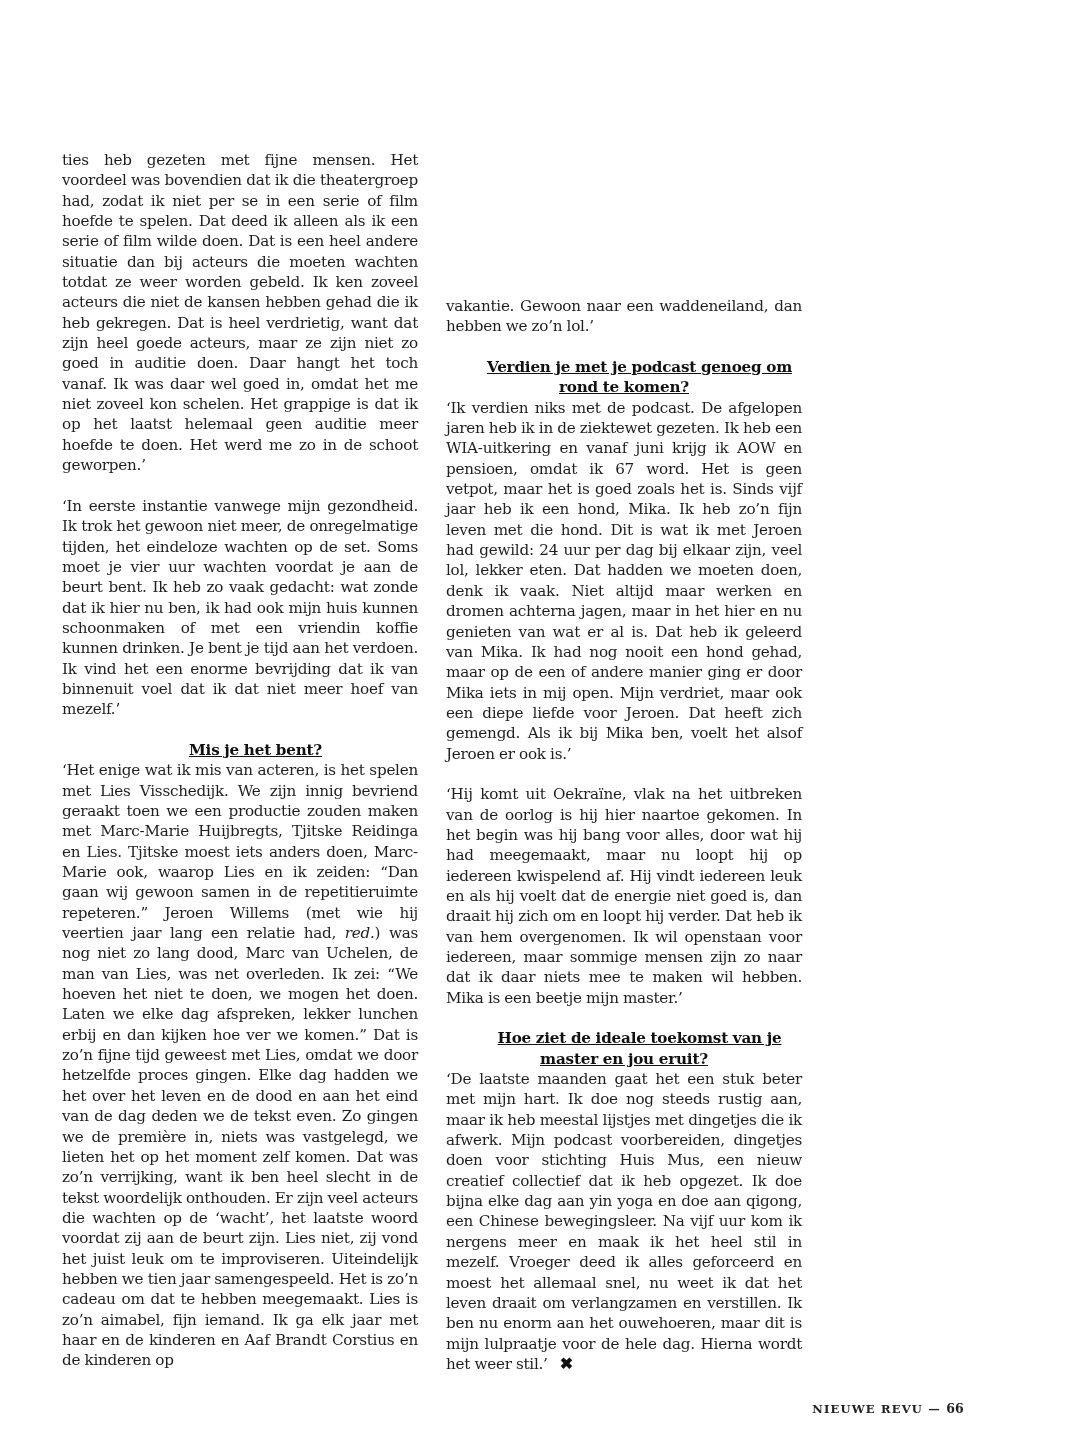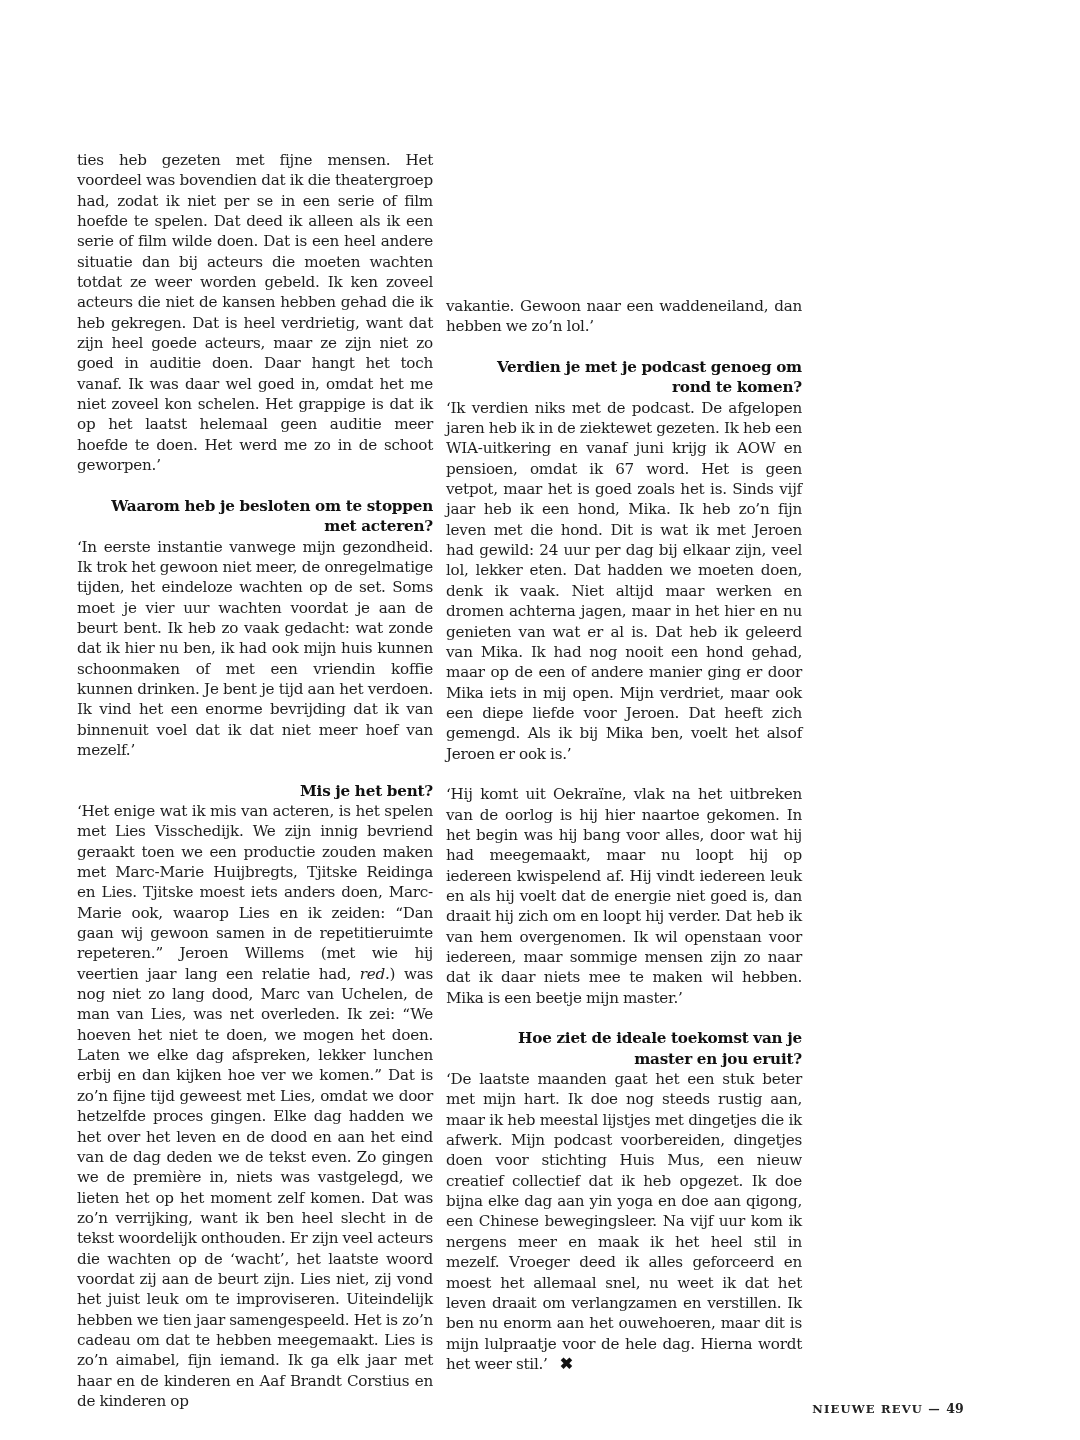--- a/index.html
+++ b/index.html
@@ -23,33 +23,34 @@
     .column {
       position: absolute;
       width: 356px;
       font-size: 15.2px;
       line-height: 20.35px;
       text-align: justify;
       letter-spacing: -0.25px;
       word-spacing: -0.3px;
       hyphens: manual;
     }
-    .col-left { left: 77px; top: 150px; }
+    .col-left { left: 62px; top: 150px; }
     .col-right { left: 446px; top: 296px; }
     .para {
       margin: 0;
       text-indent: 0;
     }
     .question {
       margin: 30px 0 0 0;
       font-weight: bold;
       text-indent: 31px;
-      text-align: right;
+      text-align: center;
       letter-spacing: -0.2px;
       color: #111111;
+      text-decoration: underline;
     }
     .question + .para { margin-top: 0; }
     .spacer { height: 20.35px; }
     .end-mark {
       display: inline-block;
       margin-left: 12px;
       font-weight: bold;
       font-size: 16px;
       color: #111;
     }
@@ -67,21 +68,20 @@
     .folio .num { letter-spacing: 0.2px; font-size: 12.5px; }
   </style>
 </head>
 <body>
 
 <div class="page">
 
   <div class="column col-left">
     <p class="para">ties heb gezeten met fijne mensen. Het voordeel was bovendien dat ik die theatergroep had, zodat ik niet per se in een serie of film hoefde te spelen. Dat deed ik alleen als ik een serie of film wilde doen. Dat is een heel andere situatie dan bij acteurs die moeten wachten totdat ze weer worden gebeld. Ik ken zoveel acteurs die niet de kansen hebben gehad die ik heb gekregen. Dat is heel verdrietig, want dat zijn heel goede acteurs, maar ze zijn niet zo goed in auditie doen. Daar hangt het toch vanaf. Ik was daar wel goed in, omdat het me niet zoveel kon schelen. Het grap­pige is dat ik op het laatst helemaal geen auditie meer hoefde te doen. Het werd me zo in de schoot geworpen.’</p>
     <div class="spacer"></div>
-    <p class="question" style="margin-top:0">Waarom heb je besloten om te stoppen met acteren?</p>
     <p class="para">‘In eerste instantie vanwege mijn gezondheid. Ik trok het gewoon niet meer, de onregelmatige tij­den, het eindeloze wachten op de set. Soms moet je vier uur wachten voordat je aan de beurt bent. Ik heb zo vaak gedacht: wat zonde dat ik hier nu ben, ik had ook mijn huis kunnen schoonmaken of met een vriendin koffie kunnen drinken. Je bent je tijd aan het verdoen. Ik vind het een enorme bevrijding dat ik van binnenuit voel dat ik dat niet meer hoef van mezelf.’</p>
     <div class="spacer"></div>
     <p class="question" style="margin-top:0">Mis je het bent?</p>
     <p class="para"><span>‘Het enige wat ik mis van acteren, is het spelen met Lies Visschedijk. We zijn innig bevriend geraakt toen we een productie zouden maken met Marc-Marie Huijbregts, Tjitske Reidinga en Lies. Tjitske moest iets anders doen, Marc-Marie ook, waarop Lies en ik zeiden: “Dan gaan wij gewoon samen in de repetitieruimte repete­ren.” Jeroen Willems (met wie hij veertien jaar lang een relatie had, </span><em>red.</em><span>) was nog niet zo lang dood, Marc van Uchelen, de man van Lies, was net overleden. Ik zei: “We hoeven het niet te doen, we mogen het doen. Laten we elke dag afspreken, lekker lunchen erbij en dan kijken hoe ver we komen.” Dat is zo’n fijne tijd geweest met Lies, omdat we door hetzelfde proces gin­gen. Elke dag hadden we het over het leven en de dood en aan het eind van de dag deden we de tekst even. Zo gingen we de première in, niets was vastgelegd, we lieten het op het moment zelf komen. Dat was zo’n verrijking, want ik ben heel slecht in de tekst woordelijk onthou­den. Er zijn veel acteurs die wachten op de ‘wacht’, het laatste woord voordat zij aan de beurt zijn. Lies niet, zij vond het juist leuk om te improviseren. Uiteindelijk hebben we tien jaar samengespeeld. Het is zo’n cadeau om dat te hebben meegemaakt. Lies is zo’n aimabel, fijn iemand. Ik ga elk jaar met haar en de kinde­ren en Aaf Brandt Corstius en de kinderen op</span></p>
   </div>
 
   <div class="column col-right">
     <p class="para">vakantie. Gewoon naar een waddeneiland, dan hebben we zo’n lol.’</p>
     <div class="spacer"></div>
     <p class="question" style="margin-top:0">Verdien je met je podcast genoeg om rond te komen?</p>
@@ -89,16 +89,16 @@
     <div class="spacer"></div>
     <p class="para">‘Hij komt uit Oekraïne, vlak na het uitbreken van de oorlog is hij hier naartoe gekomen. In het begin was hij bang voor alles, door wat hij had meegemaakt, maar nu loopt hij op iedereen kwispelend af. Hij vindt iedereen leuk en als hij voelt dat de energie niet goed is, dan draait hij zich om en loopt hij verder. Dat heb ik van hem overgenomen. Ik wil openstaan voor iedereen, maar sommige mensen zijn zo naar dat ik daar niets mee te maken wil hebben. Mika is een beet­je mijn master.’</p>
     <div class="spacer"></div>
     <p class="question" style="margin-top:0">Hoe ziet de ideale toekomst van je mas­ter en jou eruit?</p>
     <p class="para"><span>‘De laatste maanden gaat het een stuk beter met mijn hart. Ik doe nog steeds rustig aan, maar ik heb meestal lijstjes met dingetjes die ik afwerk. Mijn podcast voorbereiden, dingetjes doen voor stichting Huis Mus, een nieuw creatief collectief dat ik heb opgezet. Ik doe bijna elke dag aan yin yoga en doe aan qigong, een Chinese bewegings­leer. Na vijf uur kom ik nergens meer en maak ik het heel stil in mezelf. Vroeger deed ik alles geforceerd en moest het allemaal snel, nu weet ik dat het leven draait om verlangzamen en ver­stillen. Ik ben nu enorm aan het ouwehoeren, maar dit is mijn lulpraatje voor de hele dag. Hierna wordt het weer stil.’</span><span class="end-mark">✖</span></p>
   </div>
 
   <div class="folio">
     <span>NIEUWE REVU</span>
     <span>—</span>
-    <span class="num">49</span>
+    <span class="num">66</span>
   </div>
 
 </div>
 
 </body></html>

